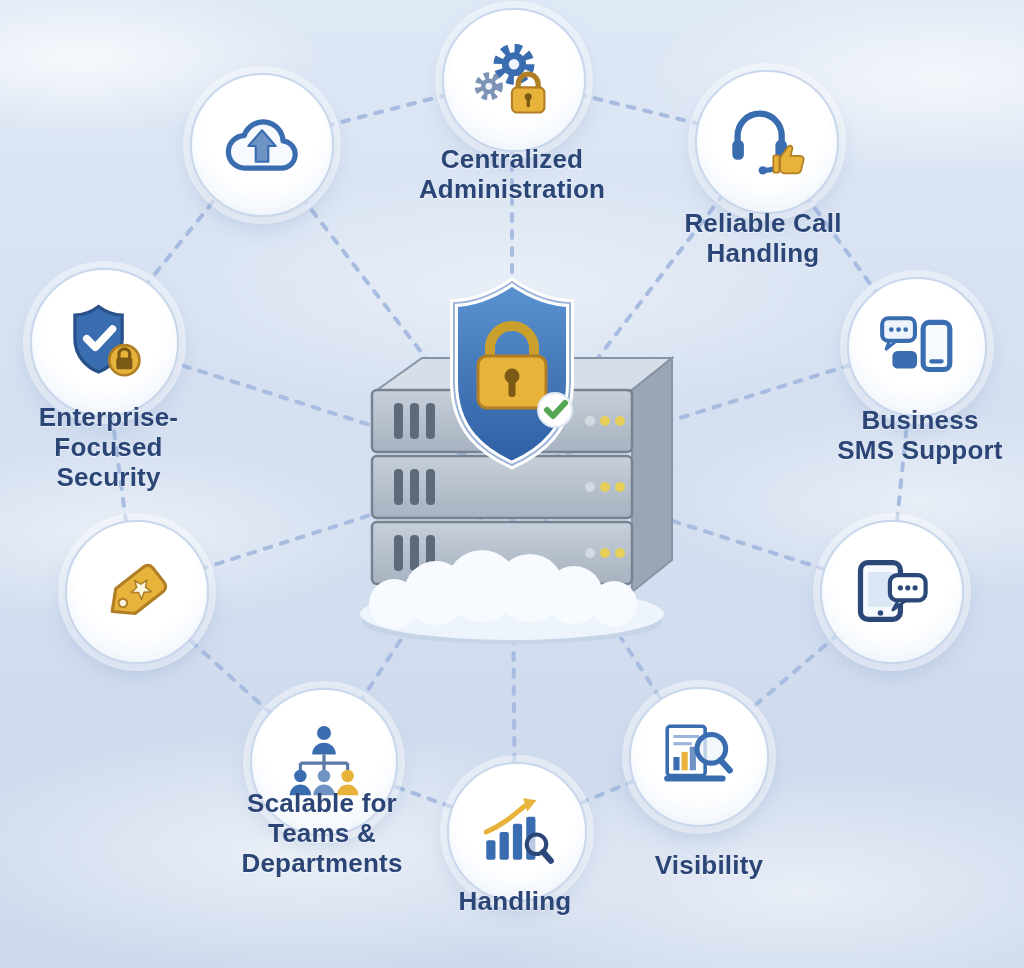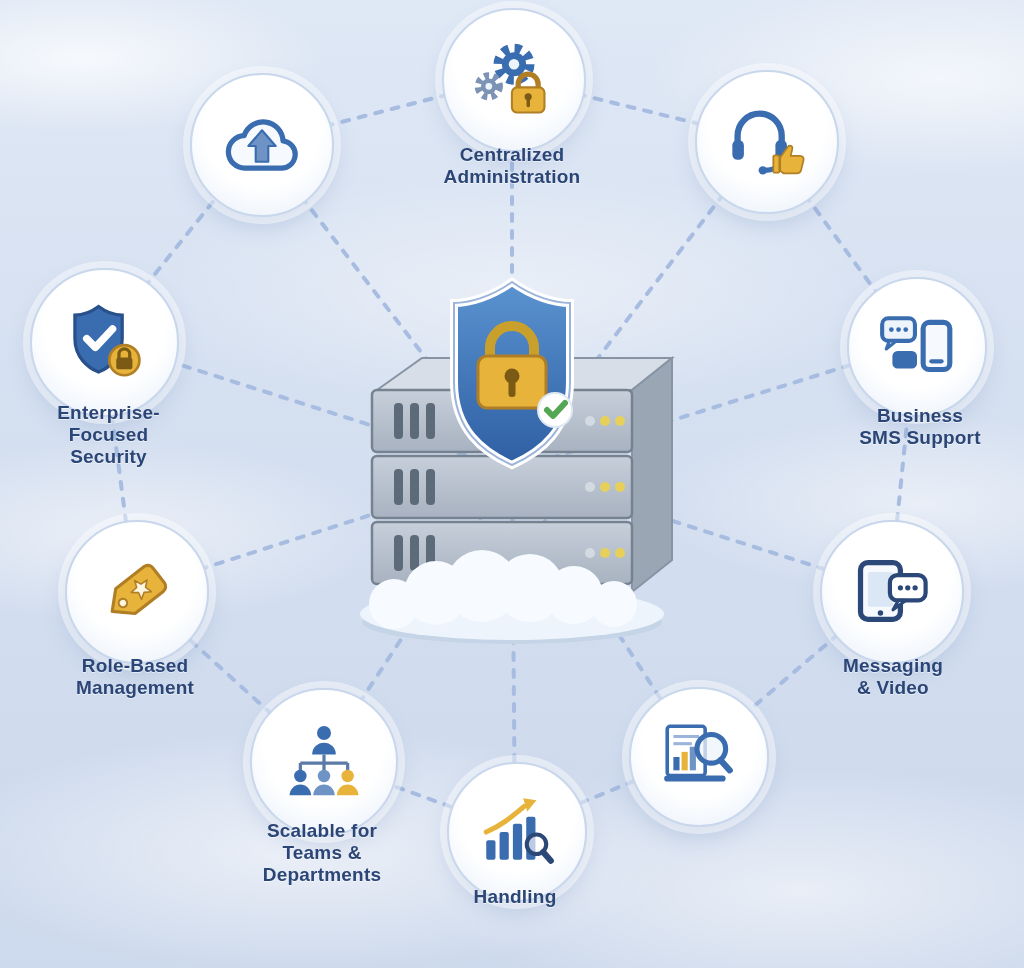--- a/index.html
+++ b/index.html
@@ -22,21 +22,21 @@
   .bubble{
     position:absolute;border-radius:50%;
     background:radial-gradient(circle at 50% 38%, #ffffff 52%, #f1f6fc 78%, #e3ecf8 100%);
     border:2px solid #c9d7ec;
     box-shadow:0 0 0 7px rgba(255,255,255,.45), 0 10px 22px rgba(110,140,190,.28);
     display:flex;align-items:center;justify-content:center;
   }
   .bubble svg{display:block;}
   .label{
     position:absolute;white-space:pre-line;text-align:center;
-    color:#2b4676;font-weight:700;font-size:19px;line-height:1.16;letter-spacing:.2px;
+    color:#2b4676;font-weight:700;font-size:26px;line-height:1.16;letter-spacing:.2px;
     text-shadow:0 1px 0 rgba(255,255,255,.55);
   }
   #center-art{position:absolute;left:302px;top:270px;}
 </style>
 </head>
 <body>
 
 <div id="canvas">
 
   <svg id="connectors" width="1024" height="968">
@@ -158,20 +158,22 @@
       <rect x="7" y="38" width="11" height="19" rx="5" fill="#3a6cb0"></rect>
       <rect x="48" y="38" width="11" height="19" rx="5" fill="#3a6cb0"></rect>
       <path d="M53 57 c0 8 -9 10 -15 10" fill="none" stroke="#3a6cb0" stroke-width="5"></path>
       <circle cx="36" cy="67" r="4" fill="#3a6cb0"></circle>
       <g transform="translate(46,38) scale(0.82)" stroke="#b07f25" stroke-width="2" fill="#e8b33a" stroke-linejoin="round">
         <rect x="0" y="18" width="7" height="20" rx="2"></rect>
         <path d="M8 36 l4 3 h15 c2.6 0 4.6 -1.3 5.2 -3.6 l3 -12 c.6 -2.6 -1.3 -4.9 -4 -4.9 h-11 l2 -8.5 c.6 -2.8 -3.3 -4.6 -5 -2.2 l-9.2 12.7 z"></path>
       </g>
     </svg>
   </div>
+  <div class="label" style="left:613px;top:208px;width:300px;">Reliable Call
+Handling</div>
 
   <div class="bubble" style="left:30px;top:268px;width:145px;height:145px;">
     <svg width="86" height="86" viewBox="0 0 80 80">
       <path d="M34 6 c8 6 16 8 22 8 v22 c0 17 -12 27 -22 31 c-10 -4 -22 -14 -22 -31 V14 c6 0 14 -2 22 -8 z" fill="#3a6cb0" stroke="#28508a" stroke-width="3"></path>
       <path d="M23 36 l8 8 l16 -17" fill="none" stroke="#ffffff" stroke-width="7" stroke-linecap="round" stroke-linejoin="round"></path>
       <circle cx="58" cy="56" r="14" fill="#e8b33a" stroke="#b07f25" stroke-width="2.5"></circle>
       <path d="M53 54 v-3.5 a5 5 0 0 1 10 0 v3.5" fill="none" stroke="#7a5a14" stroke-width="3"></path>
       <rect x="50.5" y="53.5" width="15" height="11" rx="2.5" fill="#7a5a14"></rect>
     </svg>
   </div>
@@ -196,37 +198,33 @@
 
   <div class="bubble" style="left:65px;top:520px;width:140px;height:140px;">
     <svg width="84" height="84" viewBox="0 0 80 80">
       <g transform="rotate(-38 40 40)">
         <path d="M10 40 L26 25 H60 a6 6 0 0 1 6 6 v18 a6 6 0 0 1 -6 6 H26 Z" fill="#e8b33a" stroke="#b07f25" stroke-width="3" stroke-linejoin="round"></path>
         <circle cx="23" cy="40" r="4" fill="#fdf6e3" stroke="#b07f25" stroke-width="2"></circle>
         <polygon points="45,30 47.6,36.4 54.6,36.9 49.2,41.4 50.9,48.2 45,44.4 39.1,48.2 40.8,41.4 35.4,36.9 42.4,36.4" fill="#fdf6e3" stroke="#b07f25" stroke-width="1.5" stroke-linejoin="round"></polygon>
       </g>
     </svg>
   </div>
-  <div class="label" style="left:10px;top:655px;width:250px;">Role-Based
-Management</div>
 
   <div class="bubble" style="left:820px;top:520px;width:140px;height:140px;">
     <svg width="84" height="84" viewBox="0 0 80 80">
       <rect x="10" y="12" width="38" height="54" rx="7" fill="#f6faff" stroke="#2c4878" stroke-width="5"></rect>
       <rect x="17" y="21" width="24" height="33" rx="2" fill="#dbe7f5"></rect>
       <circle cx="29" cy="60" r="2.6" fill="#2c4878"></circle>
       <rect x="38" y="24" width="34" height="24" rx="7" fill="#ffffff" stroke="#2c4878" stroke-width="4"></rect>
       <circle cx="48" cy="36" r="2.5" fill="#2c4878"></circle>
         <circle cx="55" cy="36" r="2.5" fill="#2c4878"></circle>
         <circle cx="62" cy="36" r="2.5" fill="#2c4878"></circle>
       <path d="M46 48 l-5 9 l12 -9 z" fill="#ffffff" stroke="#2c4878" stroke-width="3" stroke-linejoin="round"></path>
     </svg>
   </div>
-  <div class="label" style="left:778px;top:655px;width:230px;">Messaging
-&amp; Video</div>
 
   <div class="bubble" style="left:250px;top:688px;width:144px;height:144px;">
     <svg width="86" height="86" viewBox="0 0 80 80">
       <g fill="#3a6cb0">
         <circle cx="40" cy="13" r="6.5"></circle>
         <path d="M29 33 a11 11 0 0 1 22 0 z"></path>
       </g>
       <path d="M40 33 v8 M18 41 h44 M18 41 v7 M40 41 v7 M62 41 v7" stroke="#5b7ba6" stroke-width="3" fill="none"></path>
       <g fill="#3a6cb0">
           <circle cx="18" cy="53" r="5.8"></circle>
@@ -235,21 +233,21 @@
       <g fill="#6e93c4">
           <circle cx="40" cy="53" r="5.8"></circle>
           <path d="M30 71 a10 10 0 0 1 20 0 z"></path>
         </g>
       <g fill="#e8b33a">
           <circle cx="62" cy="53" r="5.8"></circle>
           <path d="M52 71 a10 10 0 0 1 20 0 z"></path>
         </g>
     </svg>
   </div>
-  <div class="label" style="left:202px;top:820px;width:240px;">Scalable for
+  <div class="label" style="left:202px;top:788px;width:240px;">Scalable for
 Teams &amp;
 Departments</div>
 
   <div class="bubble" style="left:447px;top:762px;width:136px;height:136px;">
     <svg width="82" height="82" viewBox="0 0 80 80">
       <g fill="#3a6cb0">
         <rect x="10" y="48" width="9" height="19" rx="2"></rect>
         <rect x="23" y="40" width="9" height="27" rx="2"></rect>
         <rect x="36" y="32" width="9" height="35" rx="2"></rect>
         <rect x="49" y="25" width="9" height="42" rx="2"></rect>
@@ -268,14 +266,15 @@
       <line x1="15" y1="20" x2="40" y2="20" stroke="#9db4da" stroke-width="3"></line>
       <line x1="15" y1="27" x2="33" y2="27" stroke="#9db4da" stroke-width="3"></line>
       <rect x="15" y="40" width="6" height="13" fill="#3a6cb0"></rect>
       <rect x="23" y="35" width="6" height="18" fill="#e8b33a"></rect>
       <rect x="31" y="30" width="6" height="23" fill="#6e93c4"></rect>
       <rect x="6" y="58" width="60" height="6" rx="3" fill="#3a6cb0"></rect>
       <circle cx="52" cy="32" r="14" fill="rgba(238,244,251,.75)" stroke="#3a6cb0" stroke-width="5"></circle>
       <line x1="61" y1="43" x2="70" y2="53" stroke="#3a6cb0" stroke-width="6" stroke-linecap="round"></line>
     </svg>
   </div>
+  <div class="label" style="left:599px;top:850px;width:220px;">Visibility</div>
 
 </div>
 
 </body></html>

